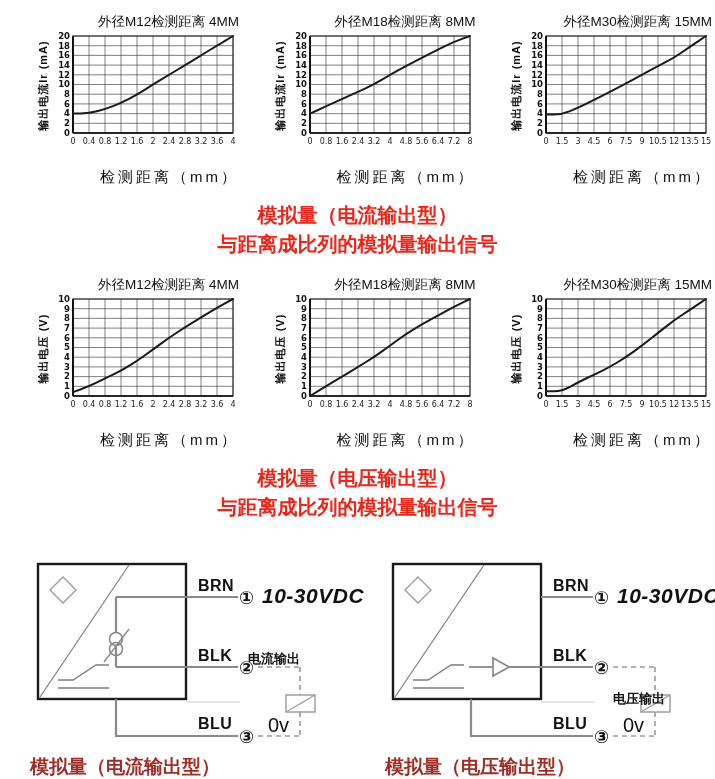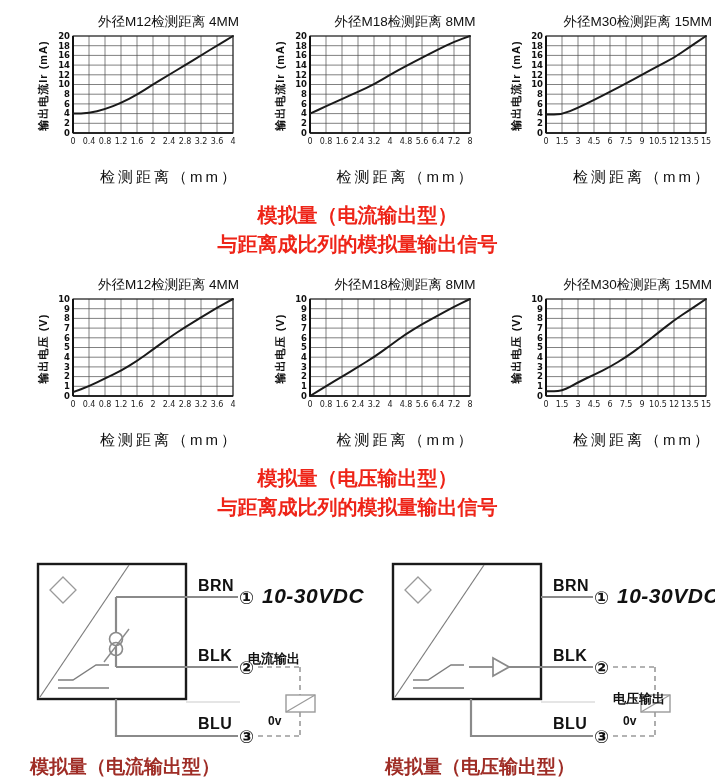--- a/index.html
+++ b/index.html
@@ -25,21 +25,21 @@
 
   
   .diagram-row { display:flex; margin-top:40px; padding-left:16px;gap:19px; }
   .diagram { position:relative; width:336px; height:222px; }
   .diagram svg.art { position:absolute; left:0; top:0; }
   .dg-txt { position:absolute; white-space:nowrap; color:#111; }
   .wire-label { font-size:16px; font-weight:bold; letter-spacing:.5px; }
   .terminal { font-size:18px; font-weight:bold; }
   .power-label { font-size:21px; font-weight:bold; letter-spacing:.5px;font-style:italic; }
   .output-label { font-size:13px; font-weight:bold; }
-  .ground-label { font-size:12px; font-weight:bold; }
+  .ground-label { font-size:20px; font-weight:normal; }
   .diagram-caption { position:absolute; left:14px; top:192px; font-size:19px; font-weight:bold;
                      color:#9f2d26; white-space:nowrap; }
 </style>
 </head>
 <body>
 
 <div class="page">
 
   <div class="chart-row current" id="row-current">
       <div class="chart">

